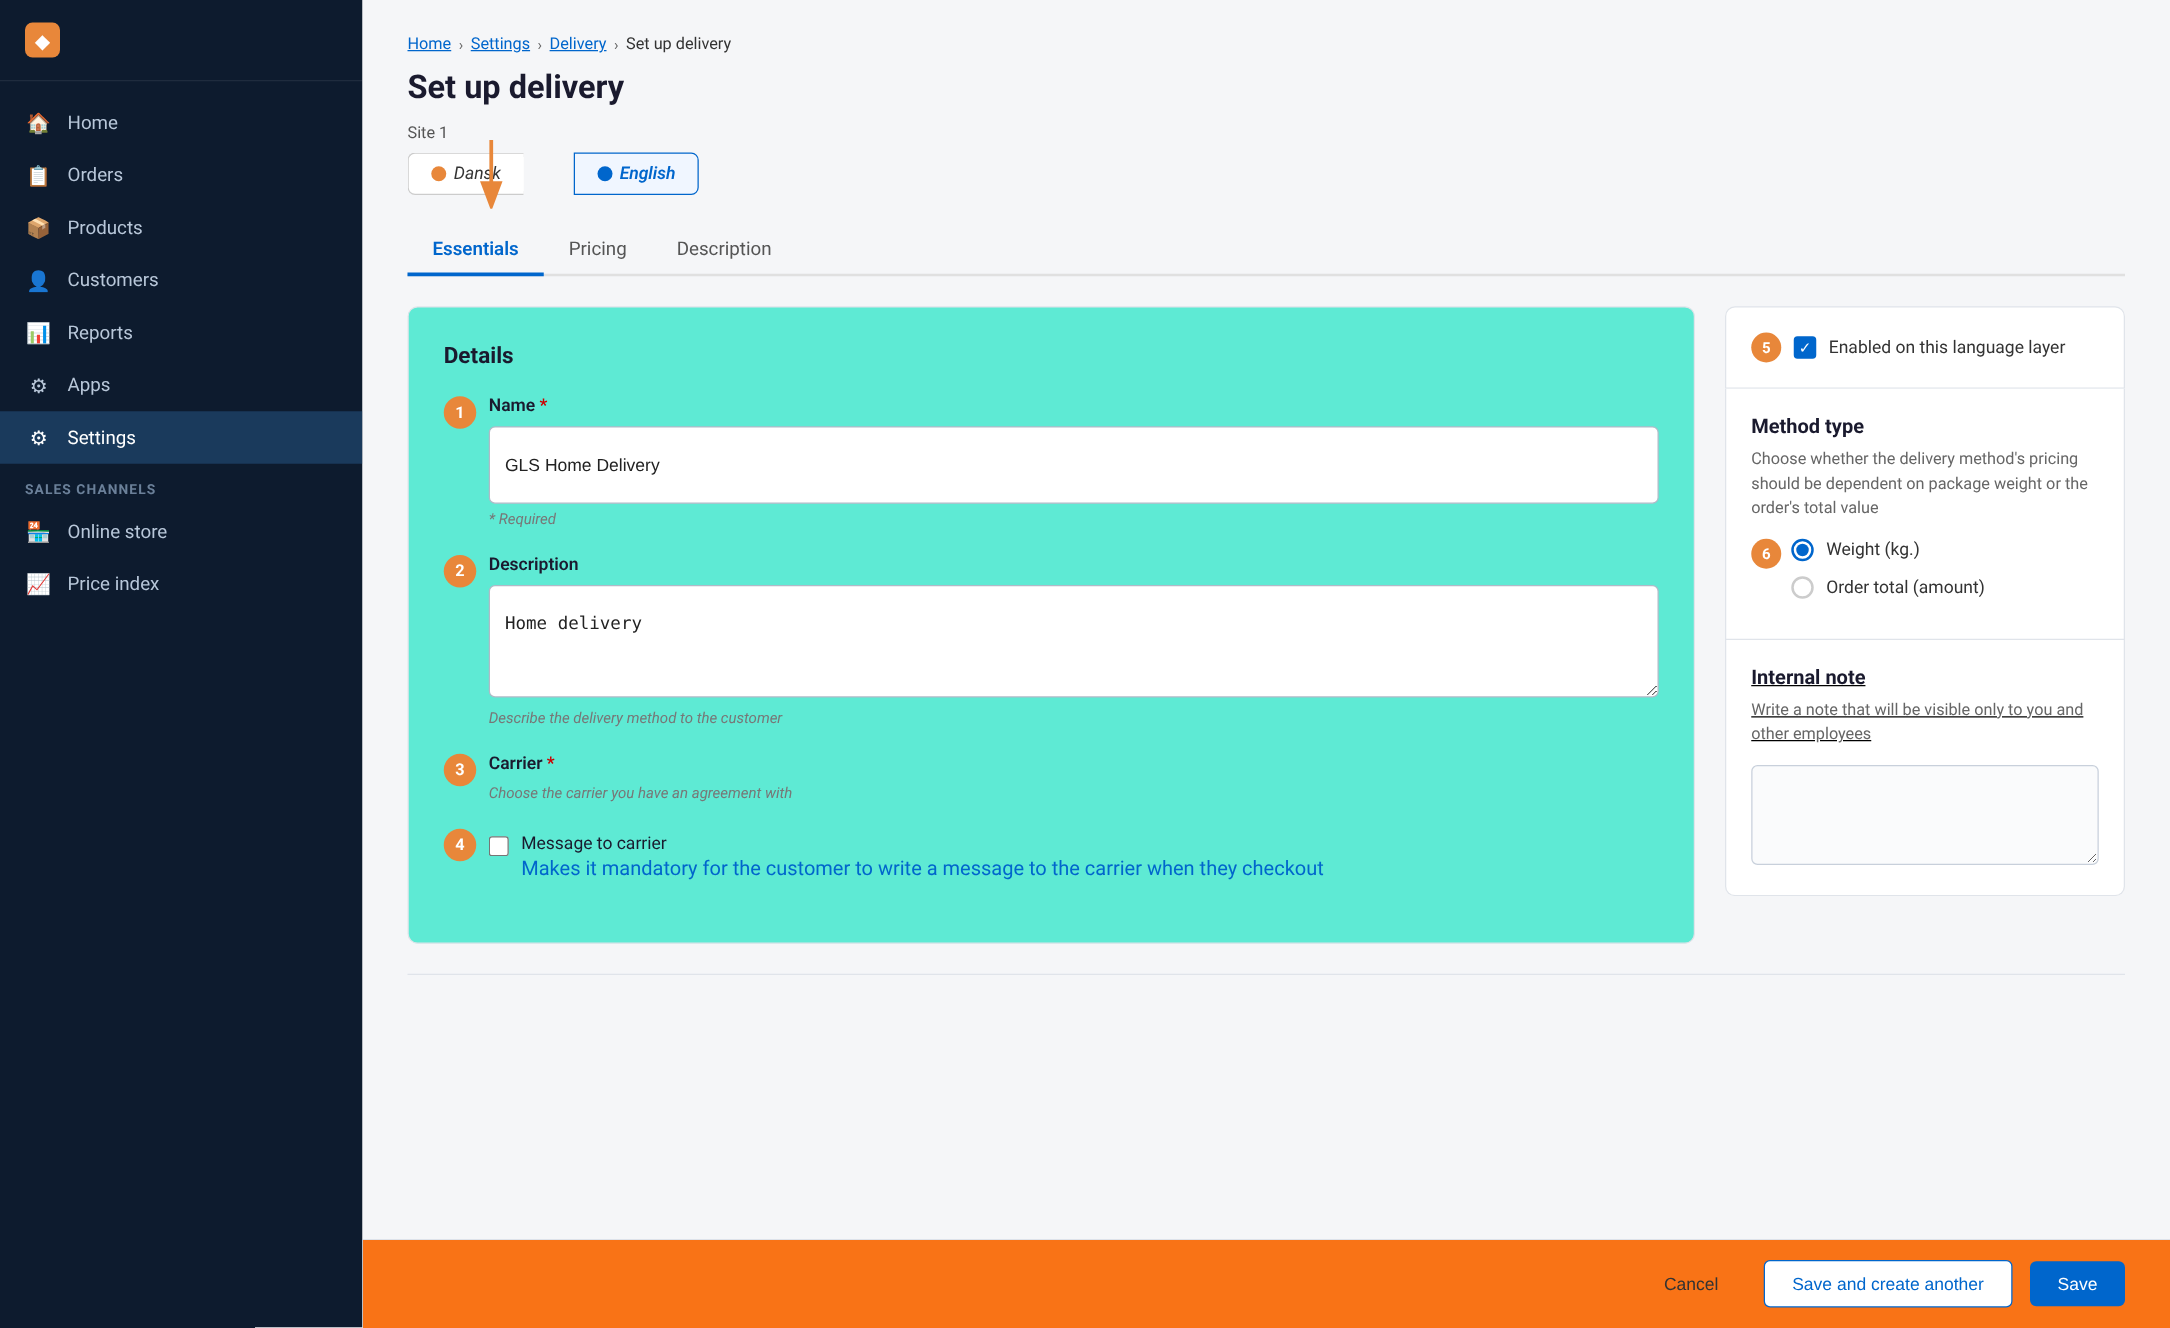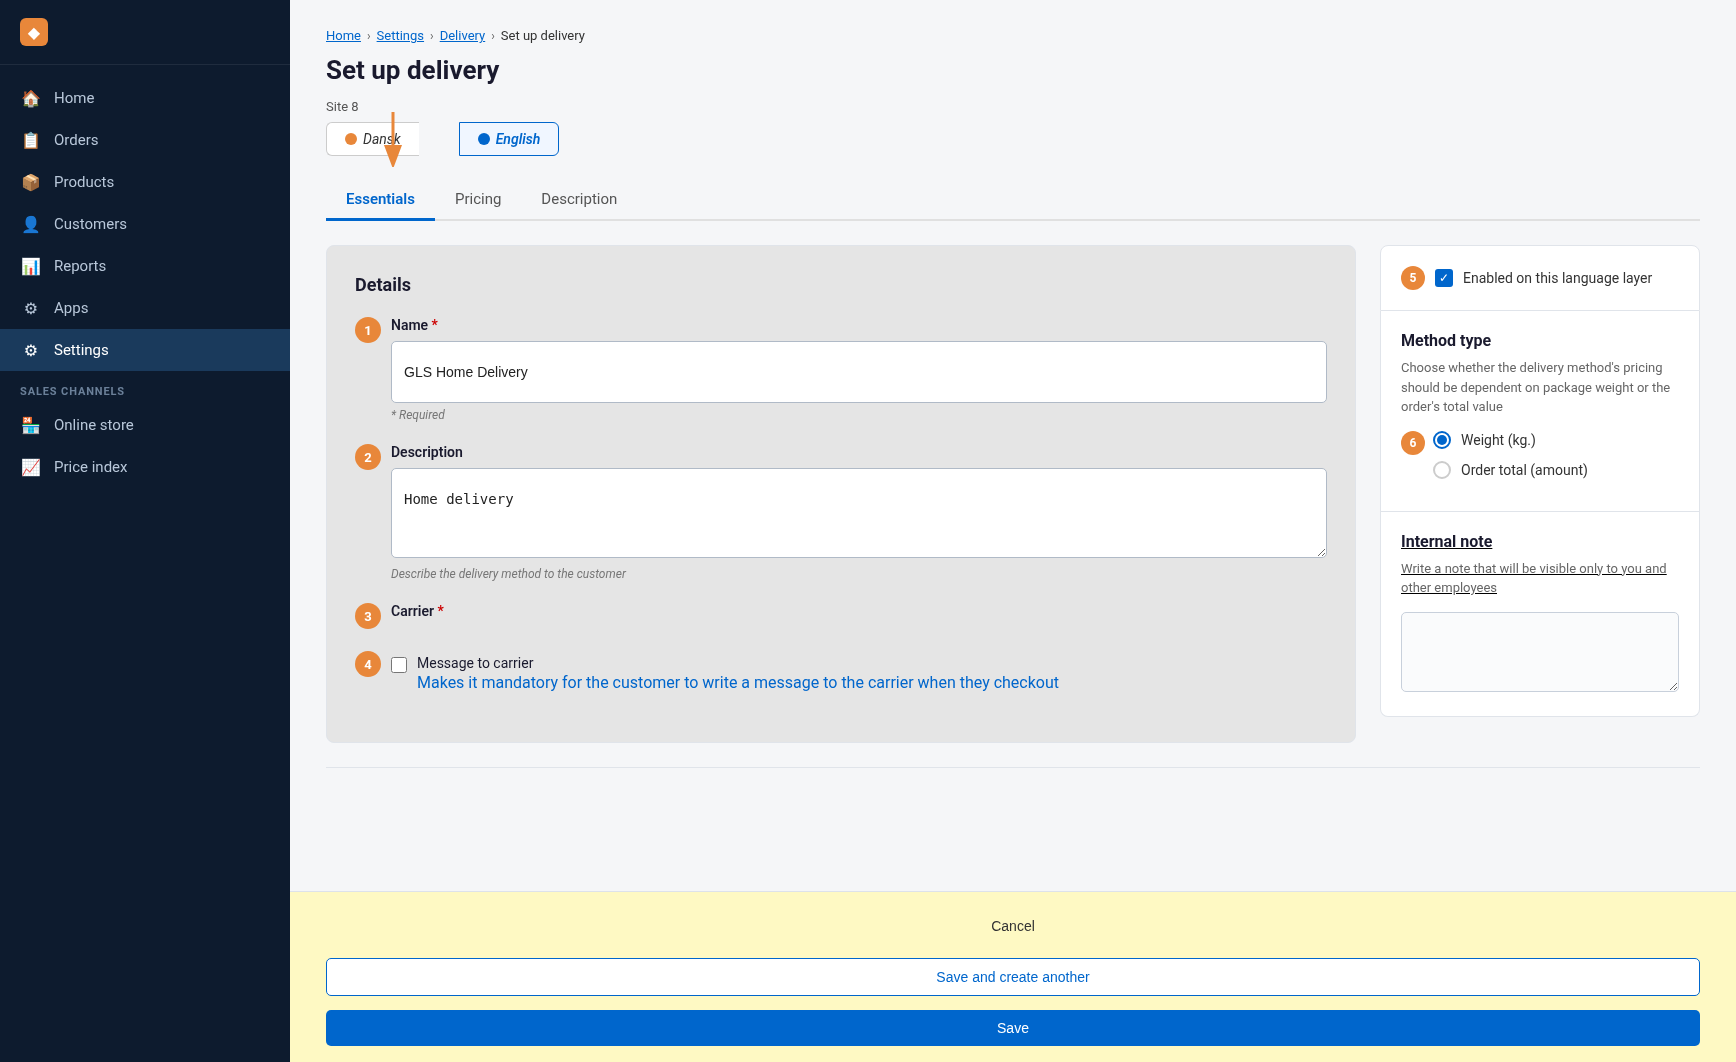--- a/index.html
+++ b/index.html
@@ -124,21 +124,21 @@
     }
     .tab.active { color: #0066cc; border-bottom-color: #0066cc; font-weight: 600; }
 
     
     .two-col { display: flex; gap: 24px; align-items: flex-start; }
     .col-main { flex: 1; }
     .col-side { width: 320px; min-width: 320px; display: flex; flex-direction: column; gap: 0; }
 
     
     .card {
-      background: #e5e5e5;
+      background: #5eead4;
       border-radius: 8px;
       border: 1px solid #e0e4ea;
       padding: 28px;
       margin-bottom: 0;
     }
     .card-title { font-size: 18px; font-weight: 700; color: #1a1a2e; margin-bottom: 22px; }
 
     
     .field-group { margin-bottom: 22px; }
     .field-label { font-size: 14px; font-weight: 600; color: #1a1a2e; margin-bottom: 8px; display: block; }
@@ -255,28 +255,28 @@
       outline: none;
       background: #fafbfc;
     }
 
     
     .footer-bar {
       position: fixed;
       bottom: 0;
       left: 290px;
       right: 0;
-      background: #fef9c3;
+      background: #f97316;
       border-top: 1px solid #dde2ea;
       display: flex;
+      align-items: center;
       justify-content: flex-end;
       padding: 16px 36px;
       gap: 14px;
       z-index: 100;
-      flex-direction: column;
     }
     .btn { padding: 10px 22px; font-size: 14px; border-radius: 5px; cursor: pointer; font-weight: 500; border: none; }
     .btn-cancel { background: transparent; color: #333; border: none; font-size: 14px; cursor: pointer; }
     .btn-secondary { background: #fff; border: 1.5px solid #0066cc; color: #0066cc; }
     .btn-primary { background: #0066cc; color: #fff; }
 
     .lang-tabs-container { position: relative; display: inline-block; }
 
     
     .divider { height: 1px; background: #e0e4ea; margin: 24px 0; }
@@ -344,21 +344,21 @@
       <span class="breadcrumb-sep">›</span>
       <span class="breadcrumb-item">Delivery</span>
       <span class="breadcrumb-sep">›</span>
       <span class="breadcrumb-item current">Set up delivery</span>
     </div>
 
     
     <h1 class="page-title">Set up delivery</h1>
 
     
-    <div class="site-label">Site 8</div>
+    <div class="site-label">Site 1</div>
 
     
     <div class="lang-tabs-container">
       <div class="lang-tabs">
         <div class="lang-tab">
           <span class="lang-tab-dot"></span>
           <span>Dansk</span>
         </div>
         <div class="lang-tab active">
           <span class="lang-tab-dot"></span>
@@ -416,20 +416,21 @@
             </div>
           </div>
 
           <div class="field-group">
             <div class="field-row">
               <span class="step-circle">3</span>
               <div class="field-content">
                 <label class="field-label">
                   <span>Carrier</span><span class="field-required"> *</span>
                 </label>
+                <div class="field-hint">Choose the carrier you have an agreement with</div>
               </div>
             </div>
           </div>
 
           <div class="field-group">
             <div class="field-row">
               <span class="step-circle">4</span>
               <div class="field-content">
                 <div class="checkbox-row">
                   <input type="checkbox" style="">

